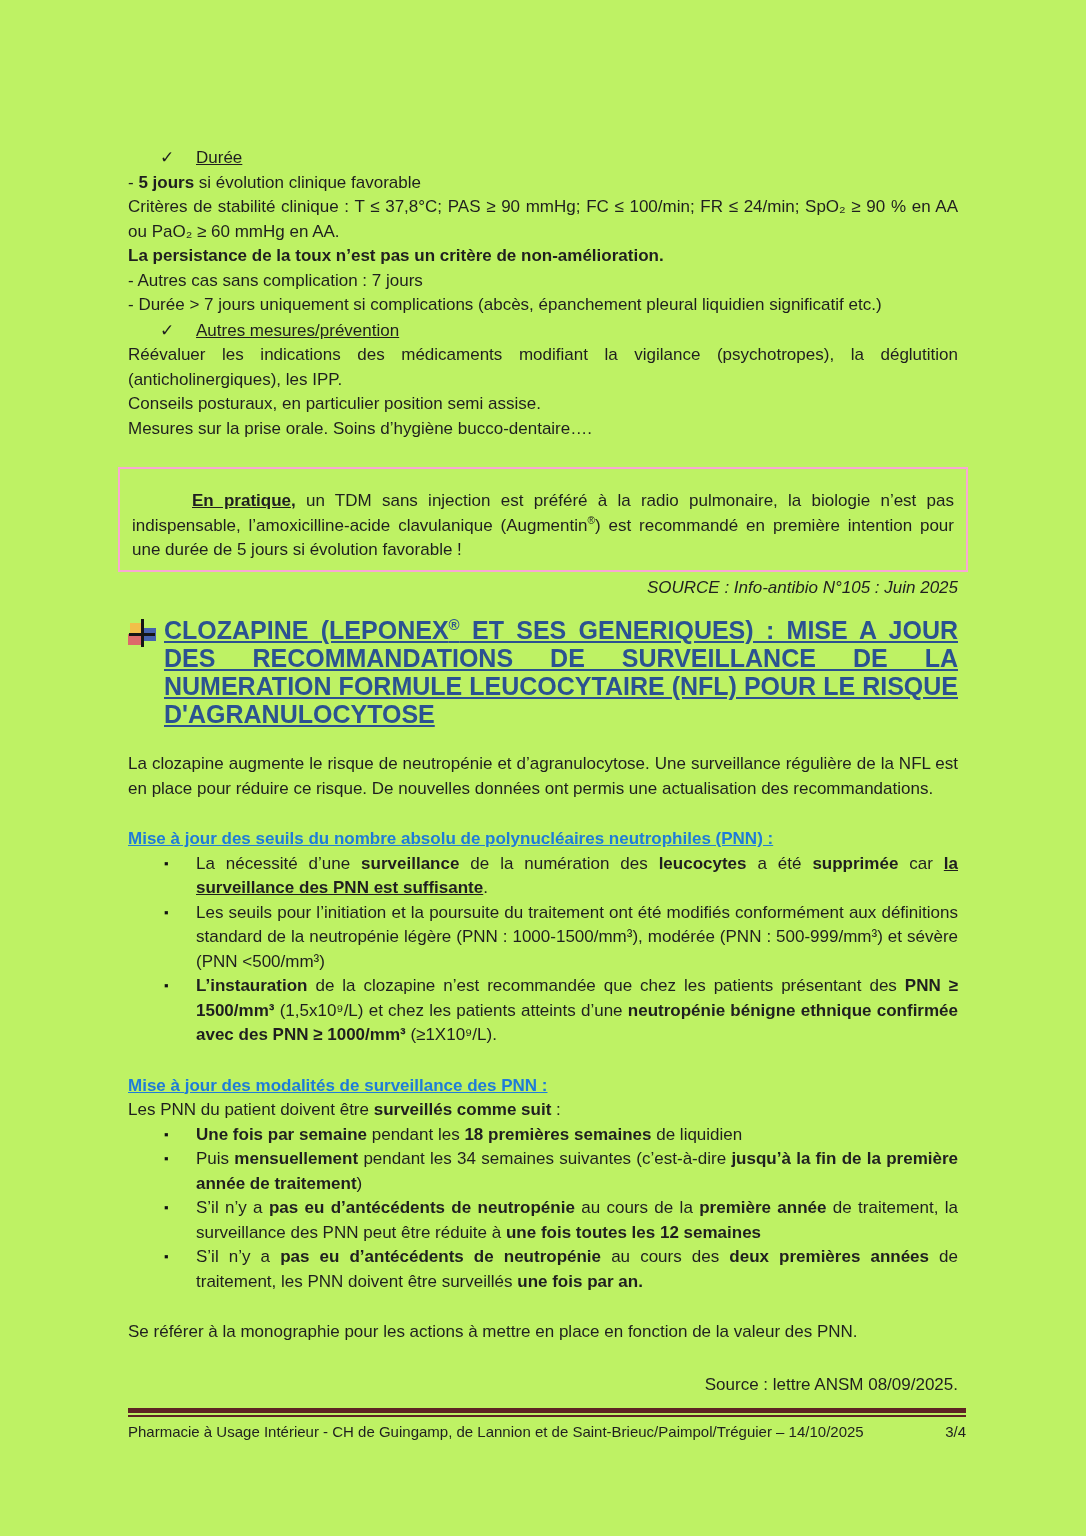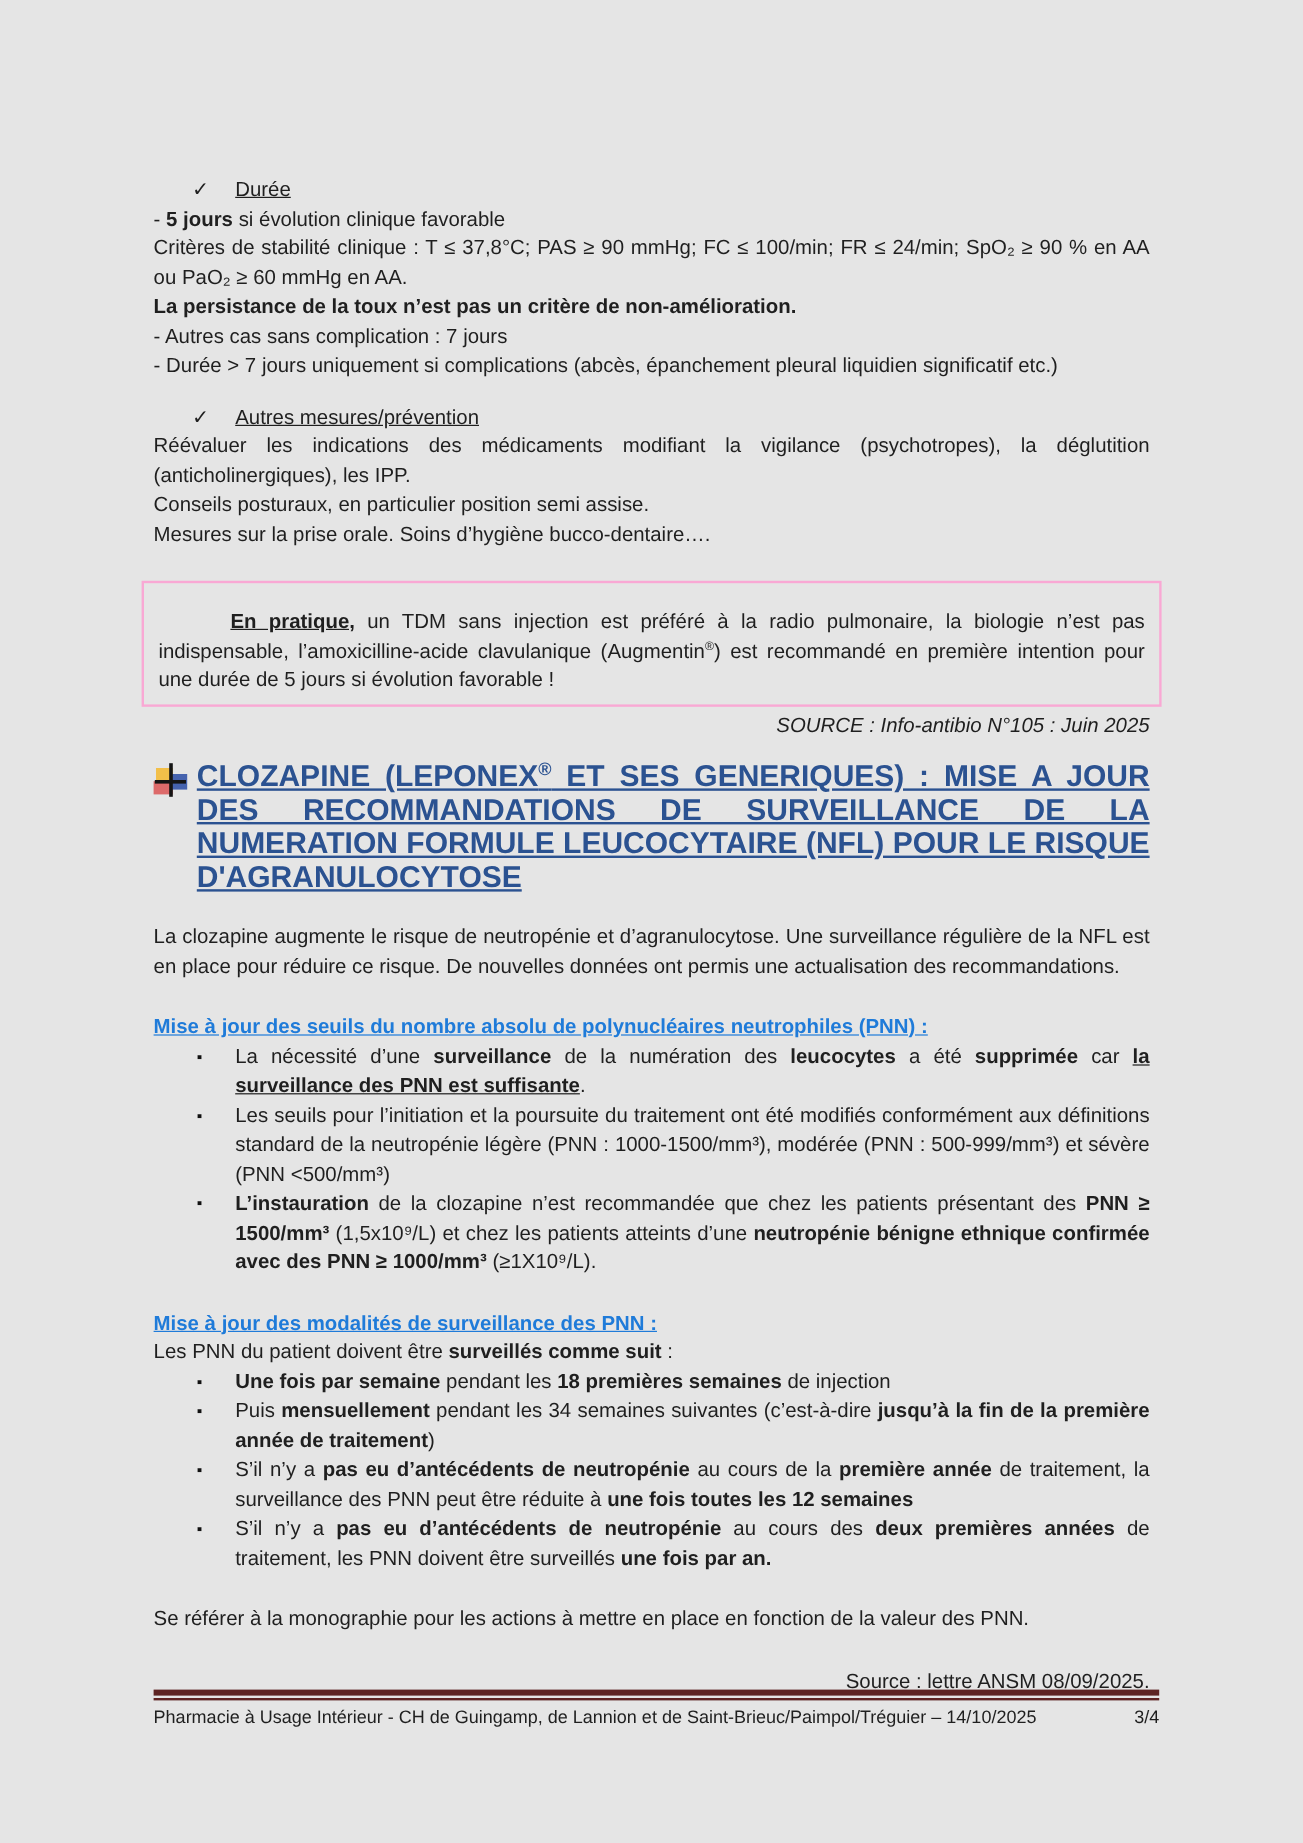--- a/index.html
+++ b/index.html
@@ -1,39 +1,39 @@
 <!DOCTYPE html>
 <html><head>
 <meta charset="utf-8">
 <style>
   * { margin:0; padding:0; box-sizing:border-box; }
   html,body { background:#ffffff; }
   .page {
     position:relative;
     width:1086px; height:1536px;
     margin:0 auto;
-    background:#e5e5e5;
+    background:#bef264;
     font-family:"Liberation Sans","DejaVu Sans",sans-serif;
     font-size:17px;
     line-height:24.5px;
     color:#1f1f1f;
     overflow:hidden;
   }
   .content { padding:146px 128px 0 128px; }
   .just { text-align:justify; }
   .rb { font-weight:700; }
   .ru { text-decoration:underline; }
   .rp { vertical-align:super; font-size:60%; line-height:0; }
 
   
   .check-head { padding-left:32px; }
   .check-glyph { display:inline-block; width:36px; }
   .check-title { text-decoration:underline; }
 
-  .sec2 { margin-top:18px; }
+  .sec2 { margin-top:1px; }
 
   
   .practice-box {
     margin:26px -10px 0 -10px;
     border:2px solid #f9a8d4;
     padding:20px 12px 7px 12px;
   }
   .practice-box p { text-indent:60px; }
 
   .source-line {
@@ -123,21 +123,21 @@
     <p class="sub-heading">Mise à jour des seuils du nombre absolu de polynucléaires neutrophiles (PNN) :</p>
     <ul class="sq-list">
       <li><span class="sq-bullet">▪</span><span><span>La nécessité d’une </span><span class="rb">surveillance</span><span> de la numération des </span><span class="rb">leucocytes</span><span> a été </span><span class="rb">supprimée</span><span> car </span><span class="rb ru">la surveillance des PNN est suffisante</span><span>.</span></span></li>
       <li><span class="sq-bullet">▪</span><span><span>Les seuils pour l’initiation et la poursuite du traitement ont été modifiés conformément aux définitions standard de la neutropénie légère (PNN : 1000-1500/mm³), modérée (PNN : 500-999/mm³) et sévère (PNN &lt;500/mm³)</span></span></li>
       <li><span class="sq-bullet">▪</span><span><span class="rb">L’instauration</span><span> de la clozapine n’est recommandée que chez les patients présentant des </span><span class="rb">PNN ≥ 1500/mm³</span><span> (1,5x10⁹/L) et chez les patients atteints d’une </span><span class="rb">neutropénie bénigne ethnique confirmée avec des PNN ≥ 1000/mm³</span><span> (≥1X10⁹/L).</span></span></li>
     </ul>
 
     <p class="sub-heading">Mise à jour des modalités de surveillance des PNN :</p>
     <p><span>Les PNN du patient doivent être </span><span class="rb">surveillés comme suit</span><span> :</span></p>
     <ul class="sq-list">
-      <li><span class="sq-bullet">▪</span><span><span class="rb">Une fois par semaine</span><span> pendant les </span><span class="rb">18 premières semaines</span><span> de injection</span></span></li>
+      <li><span class="sq-bullet">▪</span><span><span class="rb">Une fois par semaine</span><span> pendant les </span><span class="rb">18 premières semaines</span><span> de liquidien</span></span></li>
       <li><span class="sq-bullet">▪</span><span><span>Puis </span><span class="rb">mensuellement</span><span> pendant les 34 semaines suivantes (c’est-à-dire </span><span class="rb">jusqu’à la fin de la première année de traitement</span><span>)</span></span></li>
       <li><span class="sq-bullet">▪</span><span><span>S’il n’y a </span><span class="rb">pas eu d’antécédents de neutropénie</span><span> au cours de la </span><span class="rb">première année</span><span> de traitement, la surveillance des PNN peut être réduite à </span><span class="rb">une fois toutes les 12 semaines</span></span></li>
       <li><span class="sq-bullet">▪</span><span><span>S’il n’y a </span><span class="rb">pas eu d’antécédents de neutropénie</span><span> au cours des </span><span class="rb">deux premières années</span><span> de traitement, les PNN doivent être surveillés </span><span class="rb">une fois par an.</span></span></li>
     </ul>
 
     <p class="closing"><span>Se référer à la monographie pour les actions à mettre en place en fonction de la valeur des PNN.</span></p>
     <p class="source-line2">Source : lettre ANSM 08/09/2025.</p>
   </div>
 
   <div class="footer">

